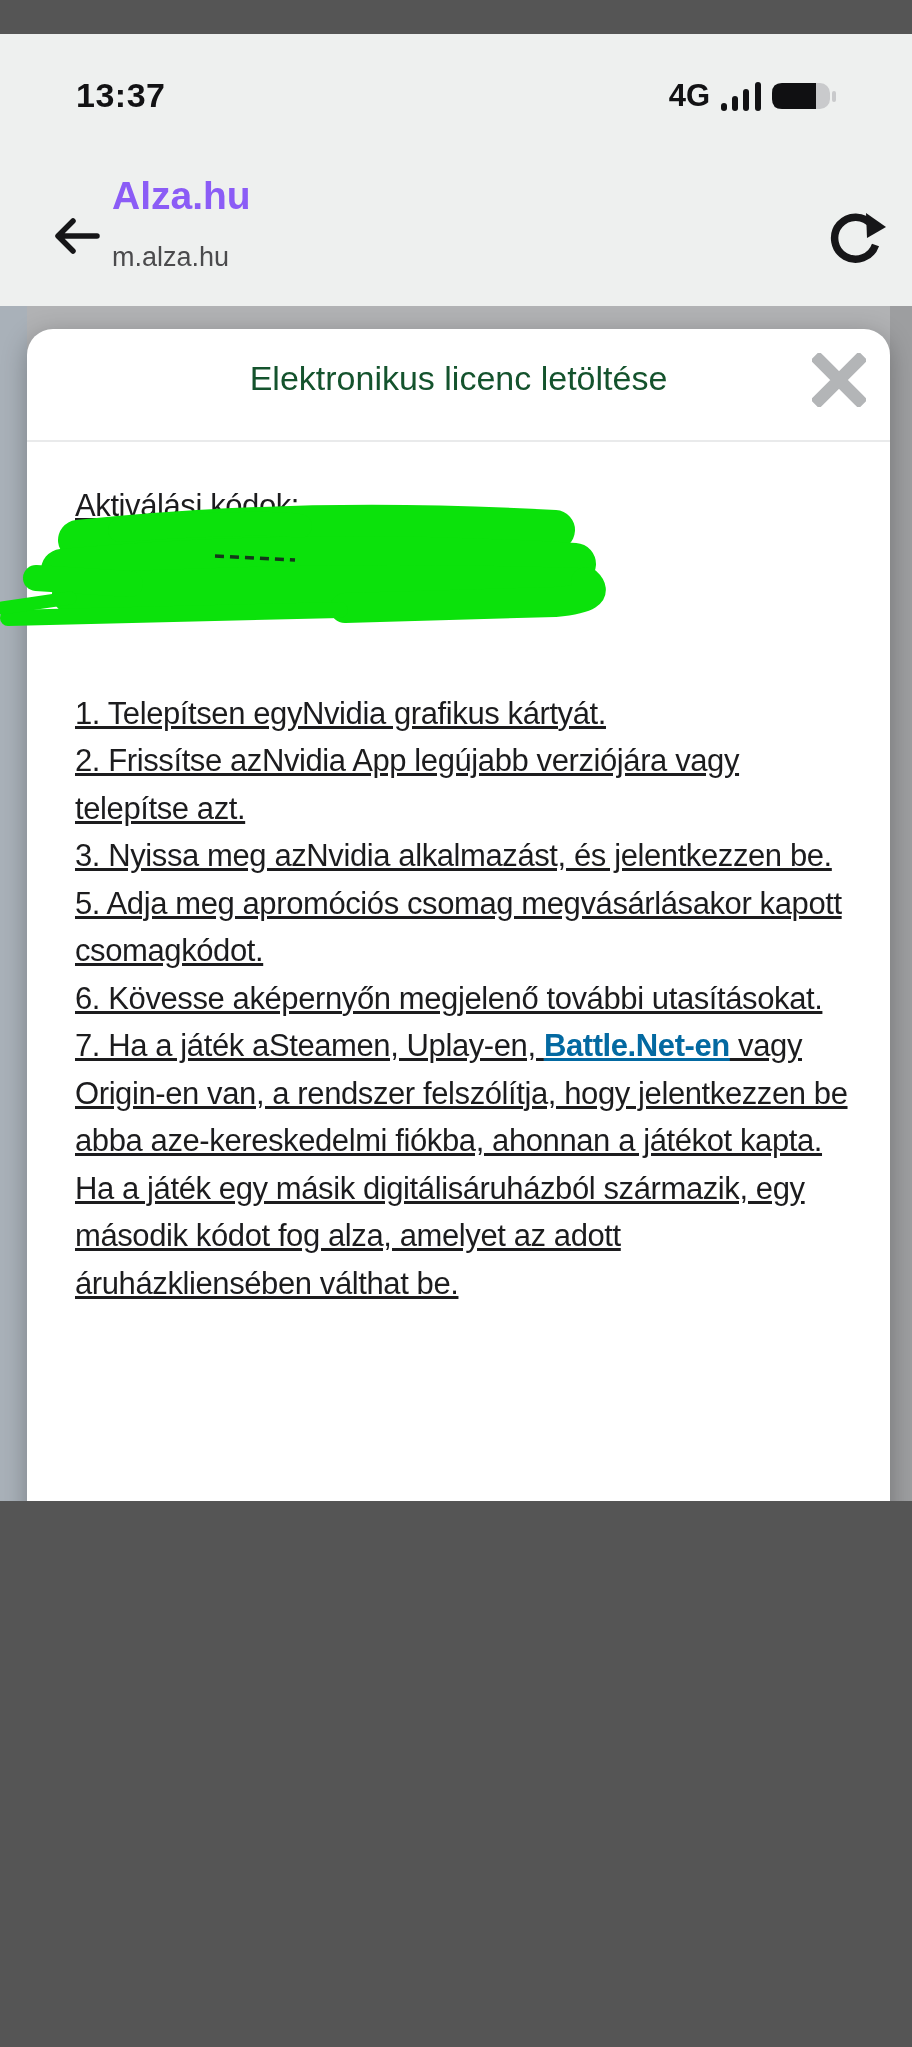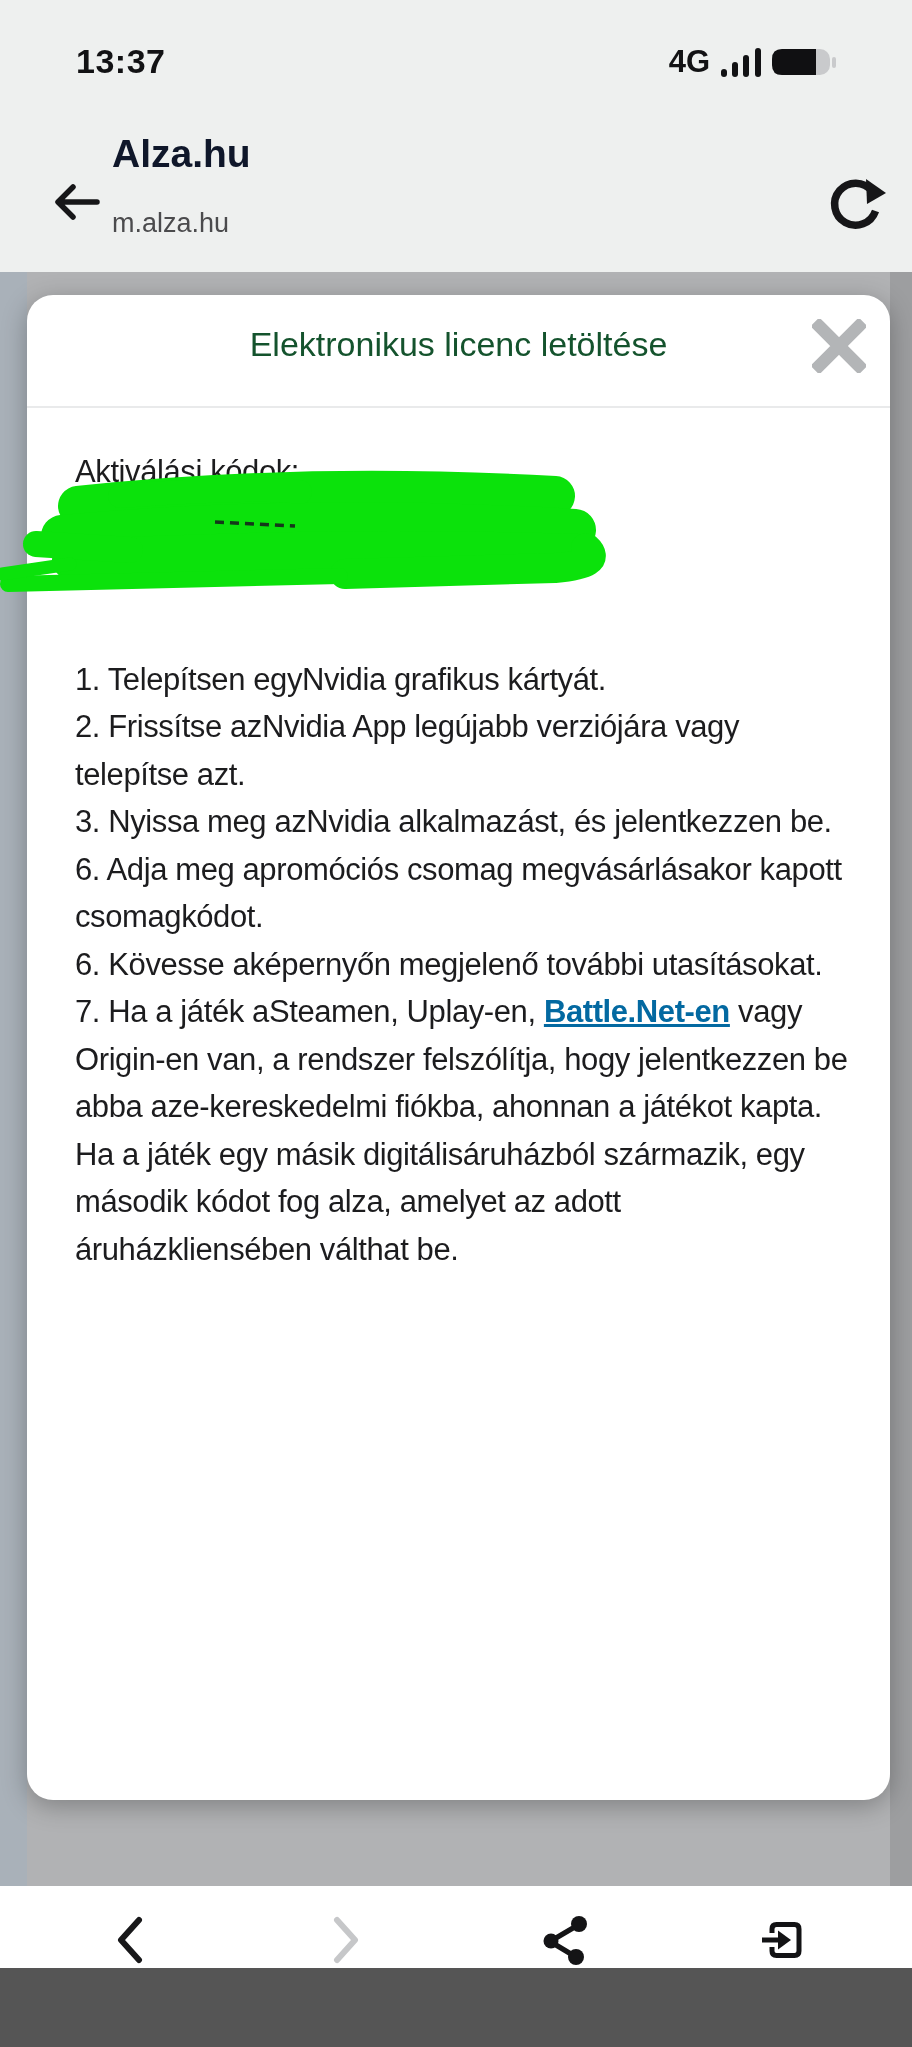--- a/index.html
+++ b/index.html
@@ -1,45 +1,45 @@
 <!DOCTYPE html>
 <html><head>
 <meta charset="utf-8">
 <style>
   html,body{margin:0;padding:0;background:#555;}
   .screen{
-    position:relative;width:912px;height:1968px;overflow:hidden;
-    background:#b1b2b4;font-family:"Liberation Sans",sans-serif;
+    position:relative;width:912px;height:1467px;overflow:hidden;
+    background:#b1b2b4;font-family:"Liberation Sans",sans-serif;margin-top:34px;
     -webkit-font-smoothing:antialiased;
   }
   
   .tophdr{position:absolute;left:0;top:0;width:912px;height:272px;background:#eef0ef;z-index:20;}
   .time{position:absolute;left:76px;top:42px;font-size:34px;font-weight:600;color:#121214;letter-spacing:.5px;}
   .statuscluster{position:absolute;right:76px;top:44px;display:flex;align-items:center;gap:11px;text-align:center;}
   .netlabel{font-size:31px;font-weight:600;color:#121214;}
   .hdr-back{position:absolute;left:52px;top:182px;width:48px;height:40px;cursor:pointer;}
-  .hdr-title{position:absolute;left:112px;top:132px;font-size:39px;font-weight:700;color:#0f172a;}
+  .hdr-title{position:absolute;left:112px;top:140px;font-size:39px;font-weight:700;color:#8b5cf6;}
   .hdr-url{position:absolute;left:112px;top:208px;font-size:27px;color:#4b4b4d;}
   .hdr-reload{position:absolute;right:26px;top:176px;width:58px;height:58px;cursor:pointer;}
   
   .strip-left{position:absolute;left:0;top:272px;width:27px;height:1614px;background:#a9b1b9;z-index:2;}
   .strip-right{position:absolute;right:0;top:272px;width:22px;height:1614px;background:#9d9ea0;z-index:2;}
   
   .modal{
     position:absolute;left:27px;top:295px;width:863px;height:1505px;
     background:#ffffff;border-radius:26px;z-index:5;
     box-shadow:0 6px 26px rgba(0,0,0,.28);
   }
   .modal-hd{position:relative;height:111px;border-bottom:2px solid #e9eaeb;}
   .modal-title{
     position:absolute;left:0;right:0;top:30px;text-align:center;
     font-size:34px;color:#14532d;
   }
   .modal-close{position:absolute;right:24px;top:24px;width:54px;height:54px;cursor:pointer;}
-  .modal-body{padding:40px 38px 0 48px;font-size:31px;line-height:47.5px;color:#1c1c1e;letter-spacing:-.4px;}
+  .modal-body{padding:40px 38px 0 48px;font-size:31px;line-height:47.5px;color:#1c1c1e;letter-spacing:-.4px;text-decoration:underline;}
   .act-label{margin:0 0 8px 0;}
   .codes-spacer{height:152px;}
   .step{margin:0;}
   .inlink{color:#0369a1;font-weight:700;text-decoration:underline;cursor:pointer;}
   
   .scribble{position:absolute;left:0;top:452px;width:650px;height:180px;z-index:10;pointer-events:none;}
   
   .toolbar{
     position:absolute;left:0;top:1886px;width:912px;height:108px;background:#ffffff;z-index:20;
     display:flex;align-items:center;justify-content:space-between;padding:0 105px;box-sizing:border-box;
@@ -107,21 +107,21 @@
         <path d="M7,7 L45,45 M45,7 L7,45" stroke="#b3b5b7" stroke-width="12" stroke-linecap="square" fill="none"></path>
       </svg>
     </div>
     <div class="modal-body">
       <p class="act-label">Aktiválási kódok:</p>
       <div class="codes-spacer"></div>
       <div>
           <p class="step"><span>1. Telepítsen egyNvidia grafikus kártyát.</span></p>
           <p class="step"><span>2. Frissítse azNvidia App legújabb verziójára vagy telepítse azt.</span></p>
           <p class="step"><span>3. Nyissa meg azNvidia alkalmazást, és jelentkezzen be.</span></p>
-          <p class="step"><span>6. Adja meg apromóciós csomag megvásárlásakor kapott csomagkódot.</span></p>
+          <p class="step"><span>5. Adja meg apromóciós csomag megvásárlásakor kapott csomagkódot.</span></p>
           <p class="step"><span>6. Kövesse aképernyőn megjelenő további utasításokat.</span></p>
           <p class="step"><span>7. Ha a játék aSteamen, Uplay-en, </span><a class="inlink">Battle.Net-en</a><span> vagy Origin-en van, a rendszer felszólítja, hogy jelentkezzen be abba aze-kereskedelmi fiókba, ahonnan a játékot kapta. Ha a játék egy másik digitálisáruházból származik, egy második kódot fog alza, amelyet az adott áruházkliensében válthat be.</span></p>
         </div>
     </div>
   </div>
 
   <div class="toolbar">
     <div class="tb-btn">
       <svg width="34" height="48" viewBox="0 0 34 48">
         <path d="M27,4 L9,24 L27,44" fill="none" stroke="#18181a" stroke-width="6" stroke-linecap="round" stroke-linejoin="round"></path>

